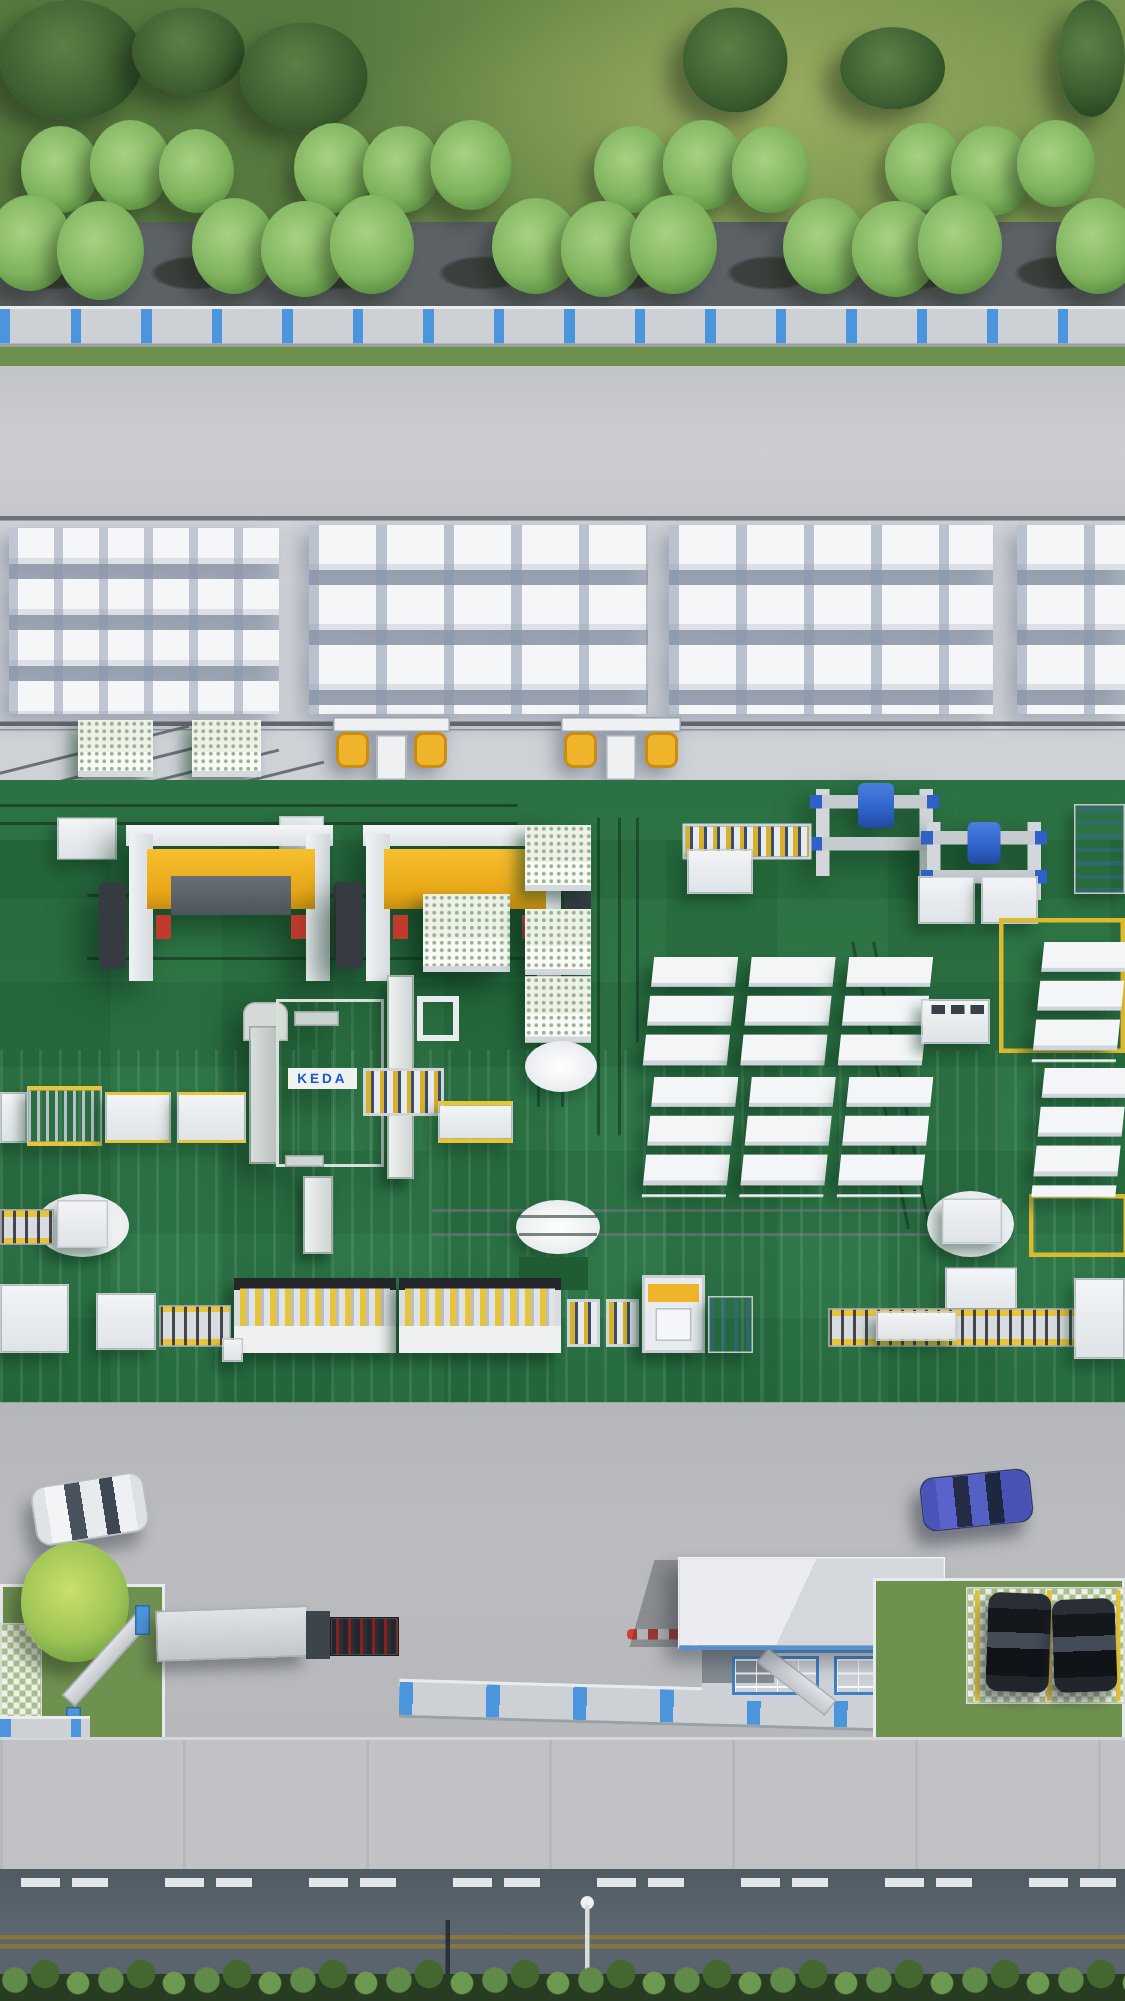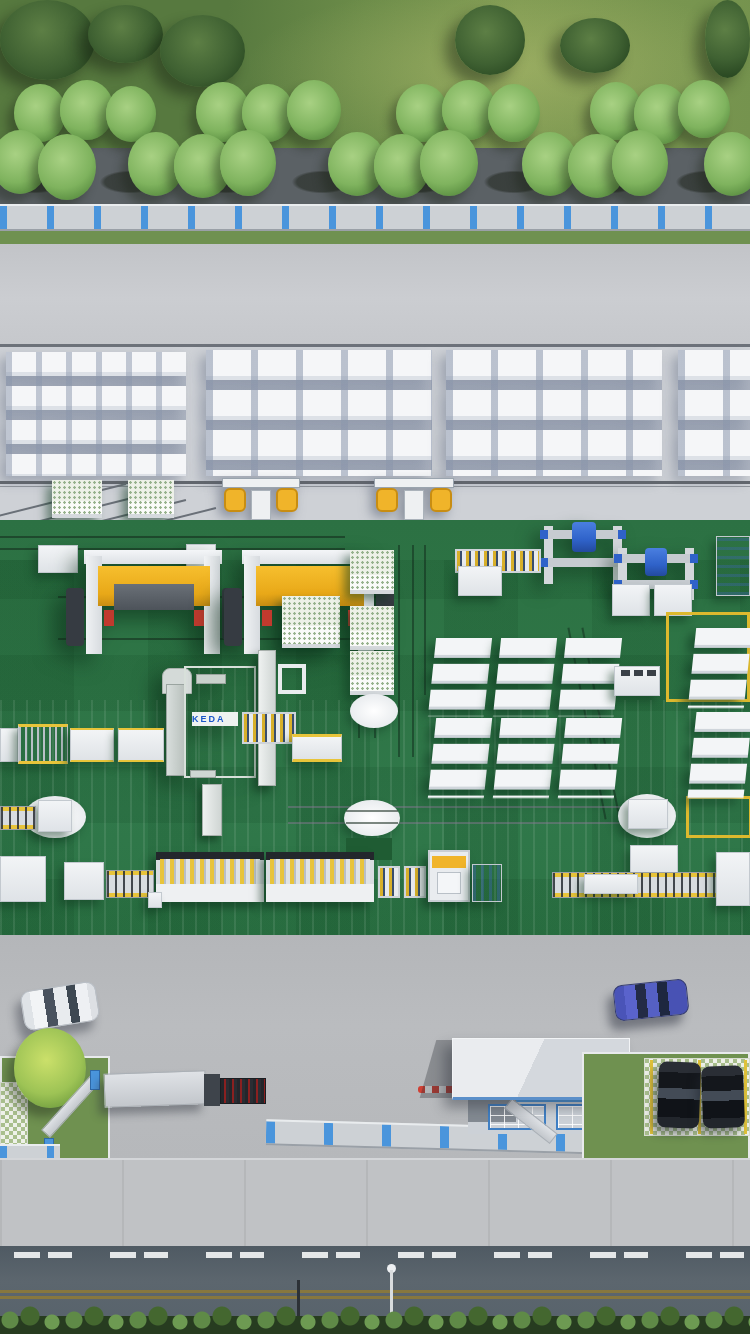--- a/index.html
+++ b/index.html
@@ -64,21 +64,21 @@
 
   
   .bbeam{background:linear-gradient(90deg,#2f62c9 0 8px,#c6cbd0 8px calc(100% - 8px),#2f62c9 calc(100% - 8px));}
   .bleg{background:#d3d7db;}
   .bhoist{background:linear-gradient(180deg,#4a7fe0,#2f62c9 60%,#234a9e);border-radius:4px;}
 
   .slatrack{border:2px solid #cfd4d9;background-image:repeating-linear-gradient(90deg,#d8b02a 0 3px,#394e6e 3px 5px,#e8ebee 5px 9px);}
   .keda-body{background:linear-gradient(180deg,#3a7a4c 0 18%,#2c6a3e 18% 60%,#2f7042 60%);border:2px solid #d8e0da;
              background-image:repeating-linear-gradient(90deg,rgba(255,255,255,.07) 0 2px,rgba(0,0,0,0) 2px 12px);}
   .logo{background:#eef2f0;color:var(--logo_blue,#1a57c9);font-size:9px;font-weight:bold;
-        letter-spacing:2px;line-height:14px;}
+        letter-spacing:2px;text-align:center;line-height:14px;}
   .lineModule{background:linear-gradient(180deg,#23272c 0 16%,#d9dde1 16% 64%,#eef0f2 64%);
               box-shadow:-6px 6px 8px rgba(10,45,25,.5);}
   .slats{background-image:repeating-linear-gradient(90deg,#e8c43a 0 4px,#b9bfc6 4px 6px,#dfe3e6 6px 10px);}
   .rollers{background-image:repeating-linear-gradient(90deg,#b9c0c7 0 2px,rgba(0,0,0,0) 2px 6px);}
 
   
   .road-mid{background:linear-gradient(180deg,#b4b6b9,#babcbf 40%,#b6b8bb);}
   .grassp{background:#6f9150;border:2px solid #e8eaec;}
   .paver{background-image:repeating-conic-gradient(#eef1e9 0 25%,#a9bf8d 0 50%);background-size:8px 8px;border:1px solid #d8dcd2;}
   .gwall{background:linear-gradient(180deg,#dfe2e6,#c3c7cc);border:1px solid #aab0b6;}

